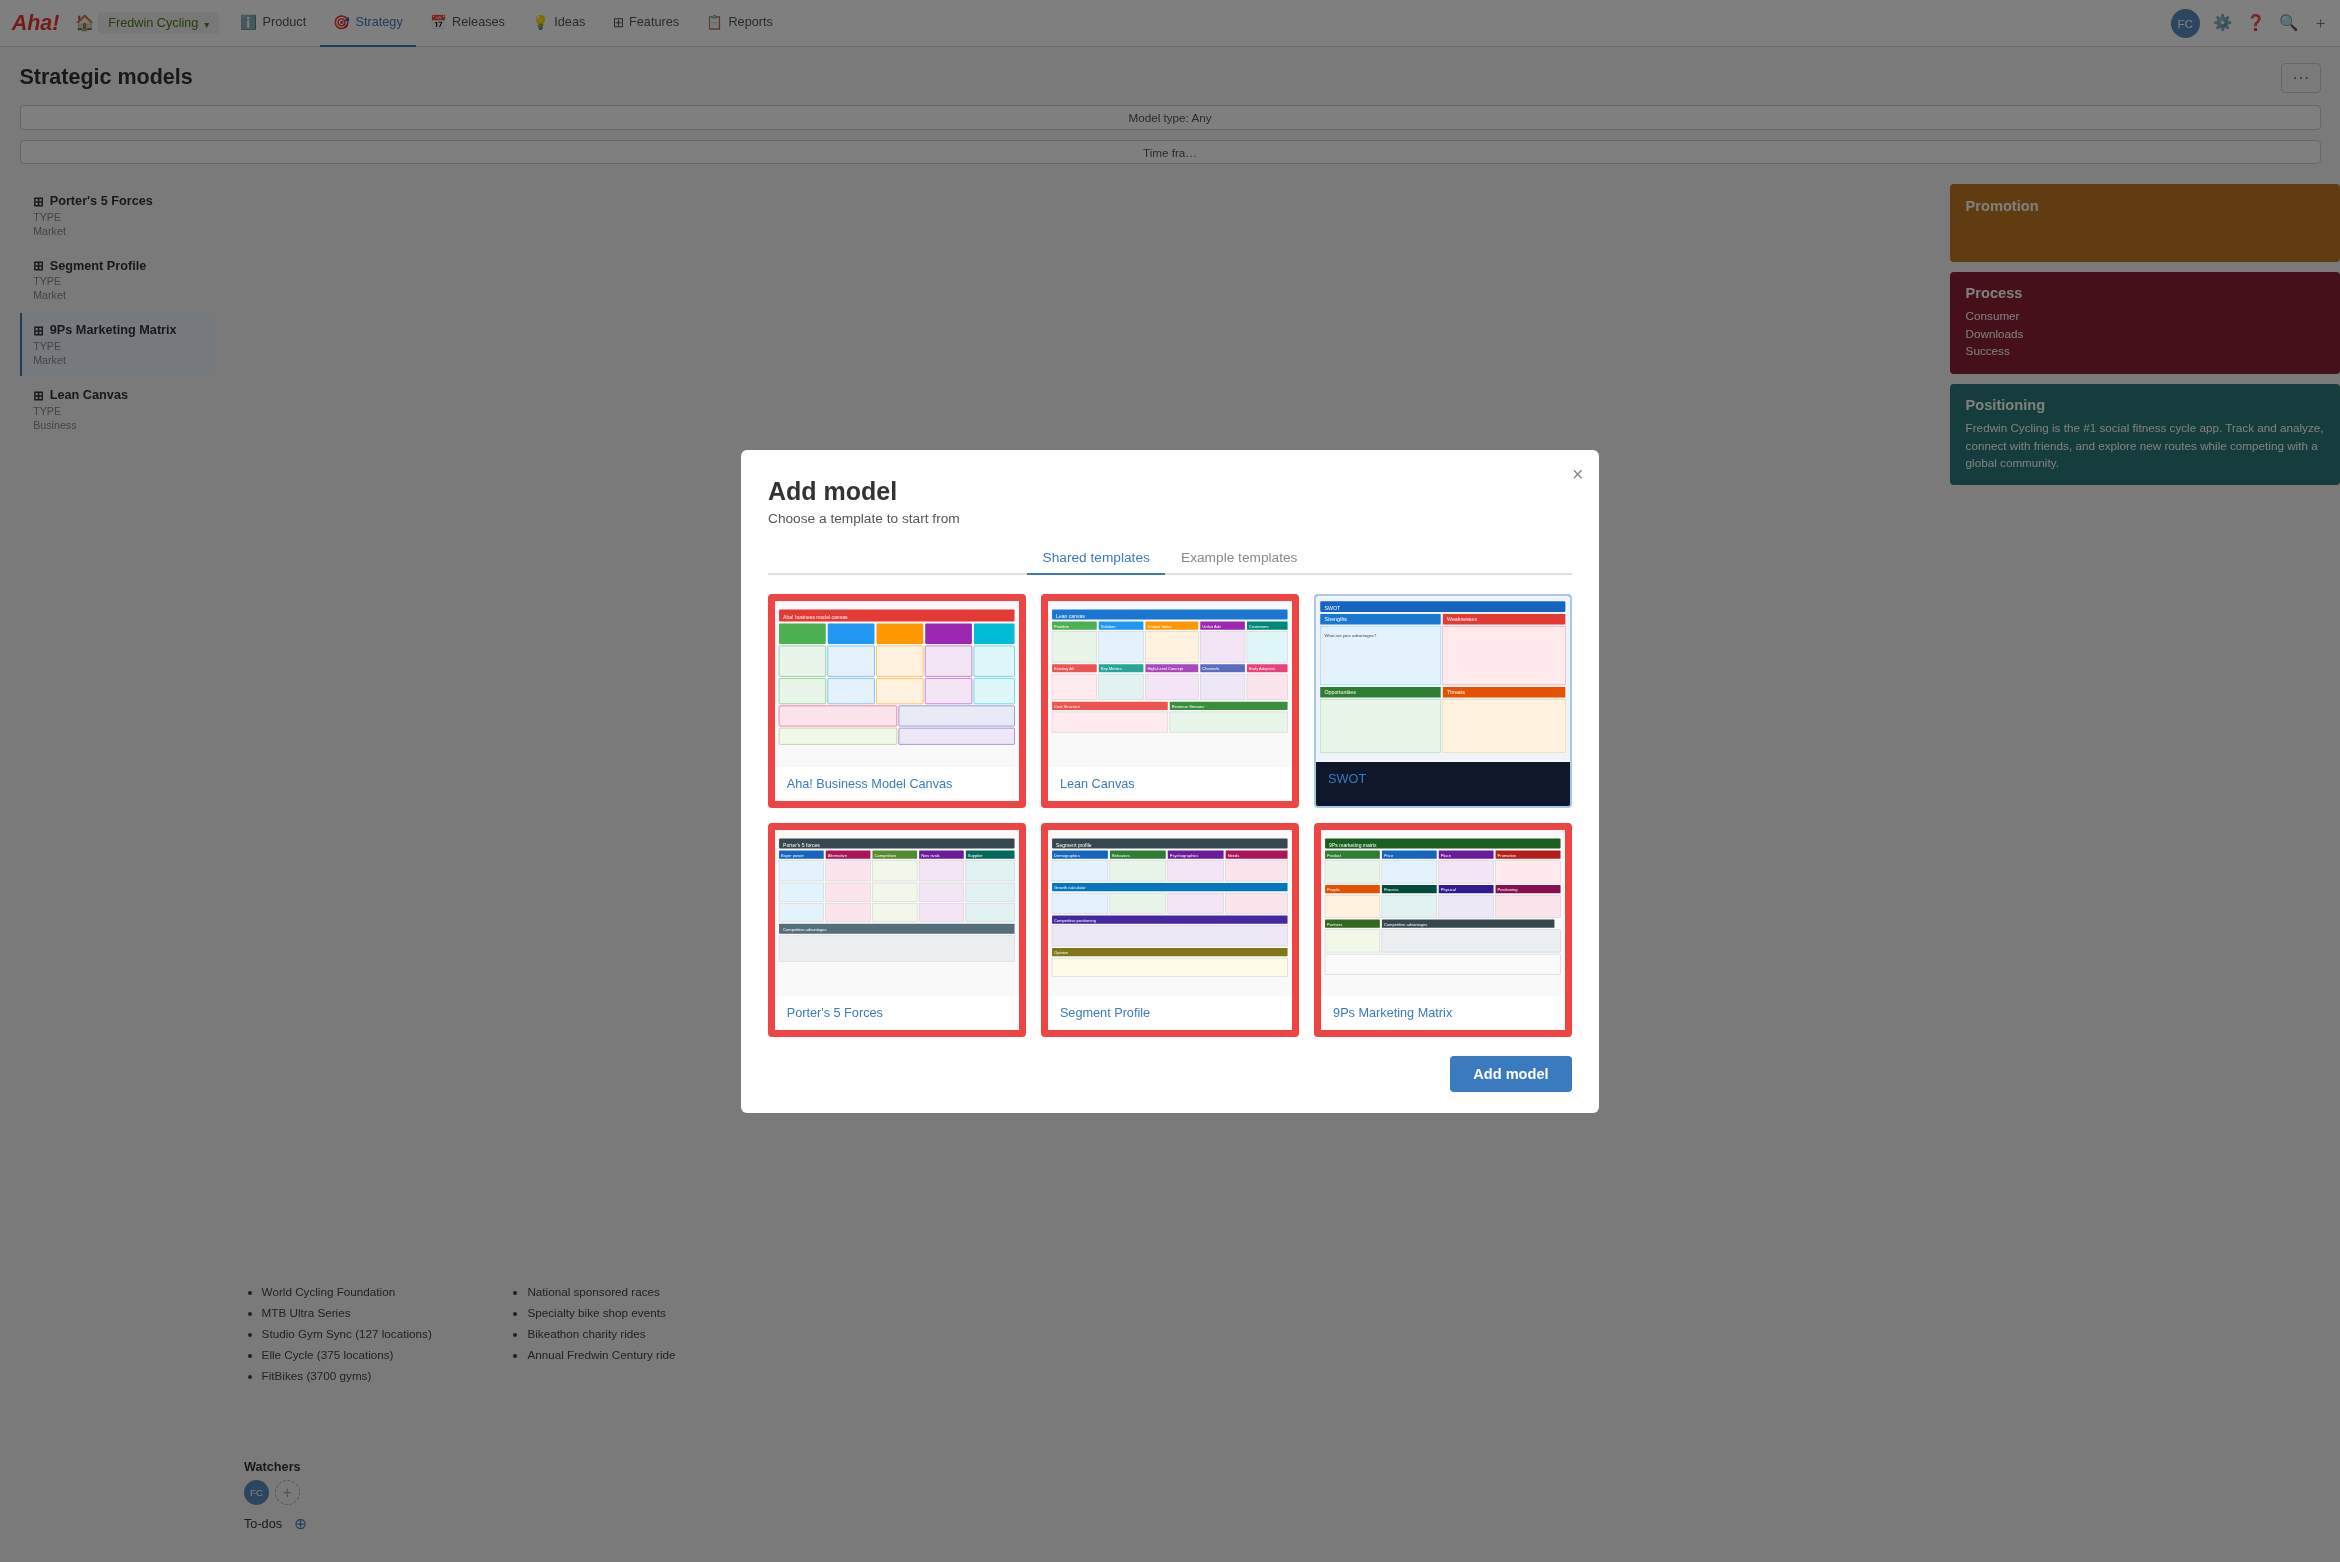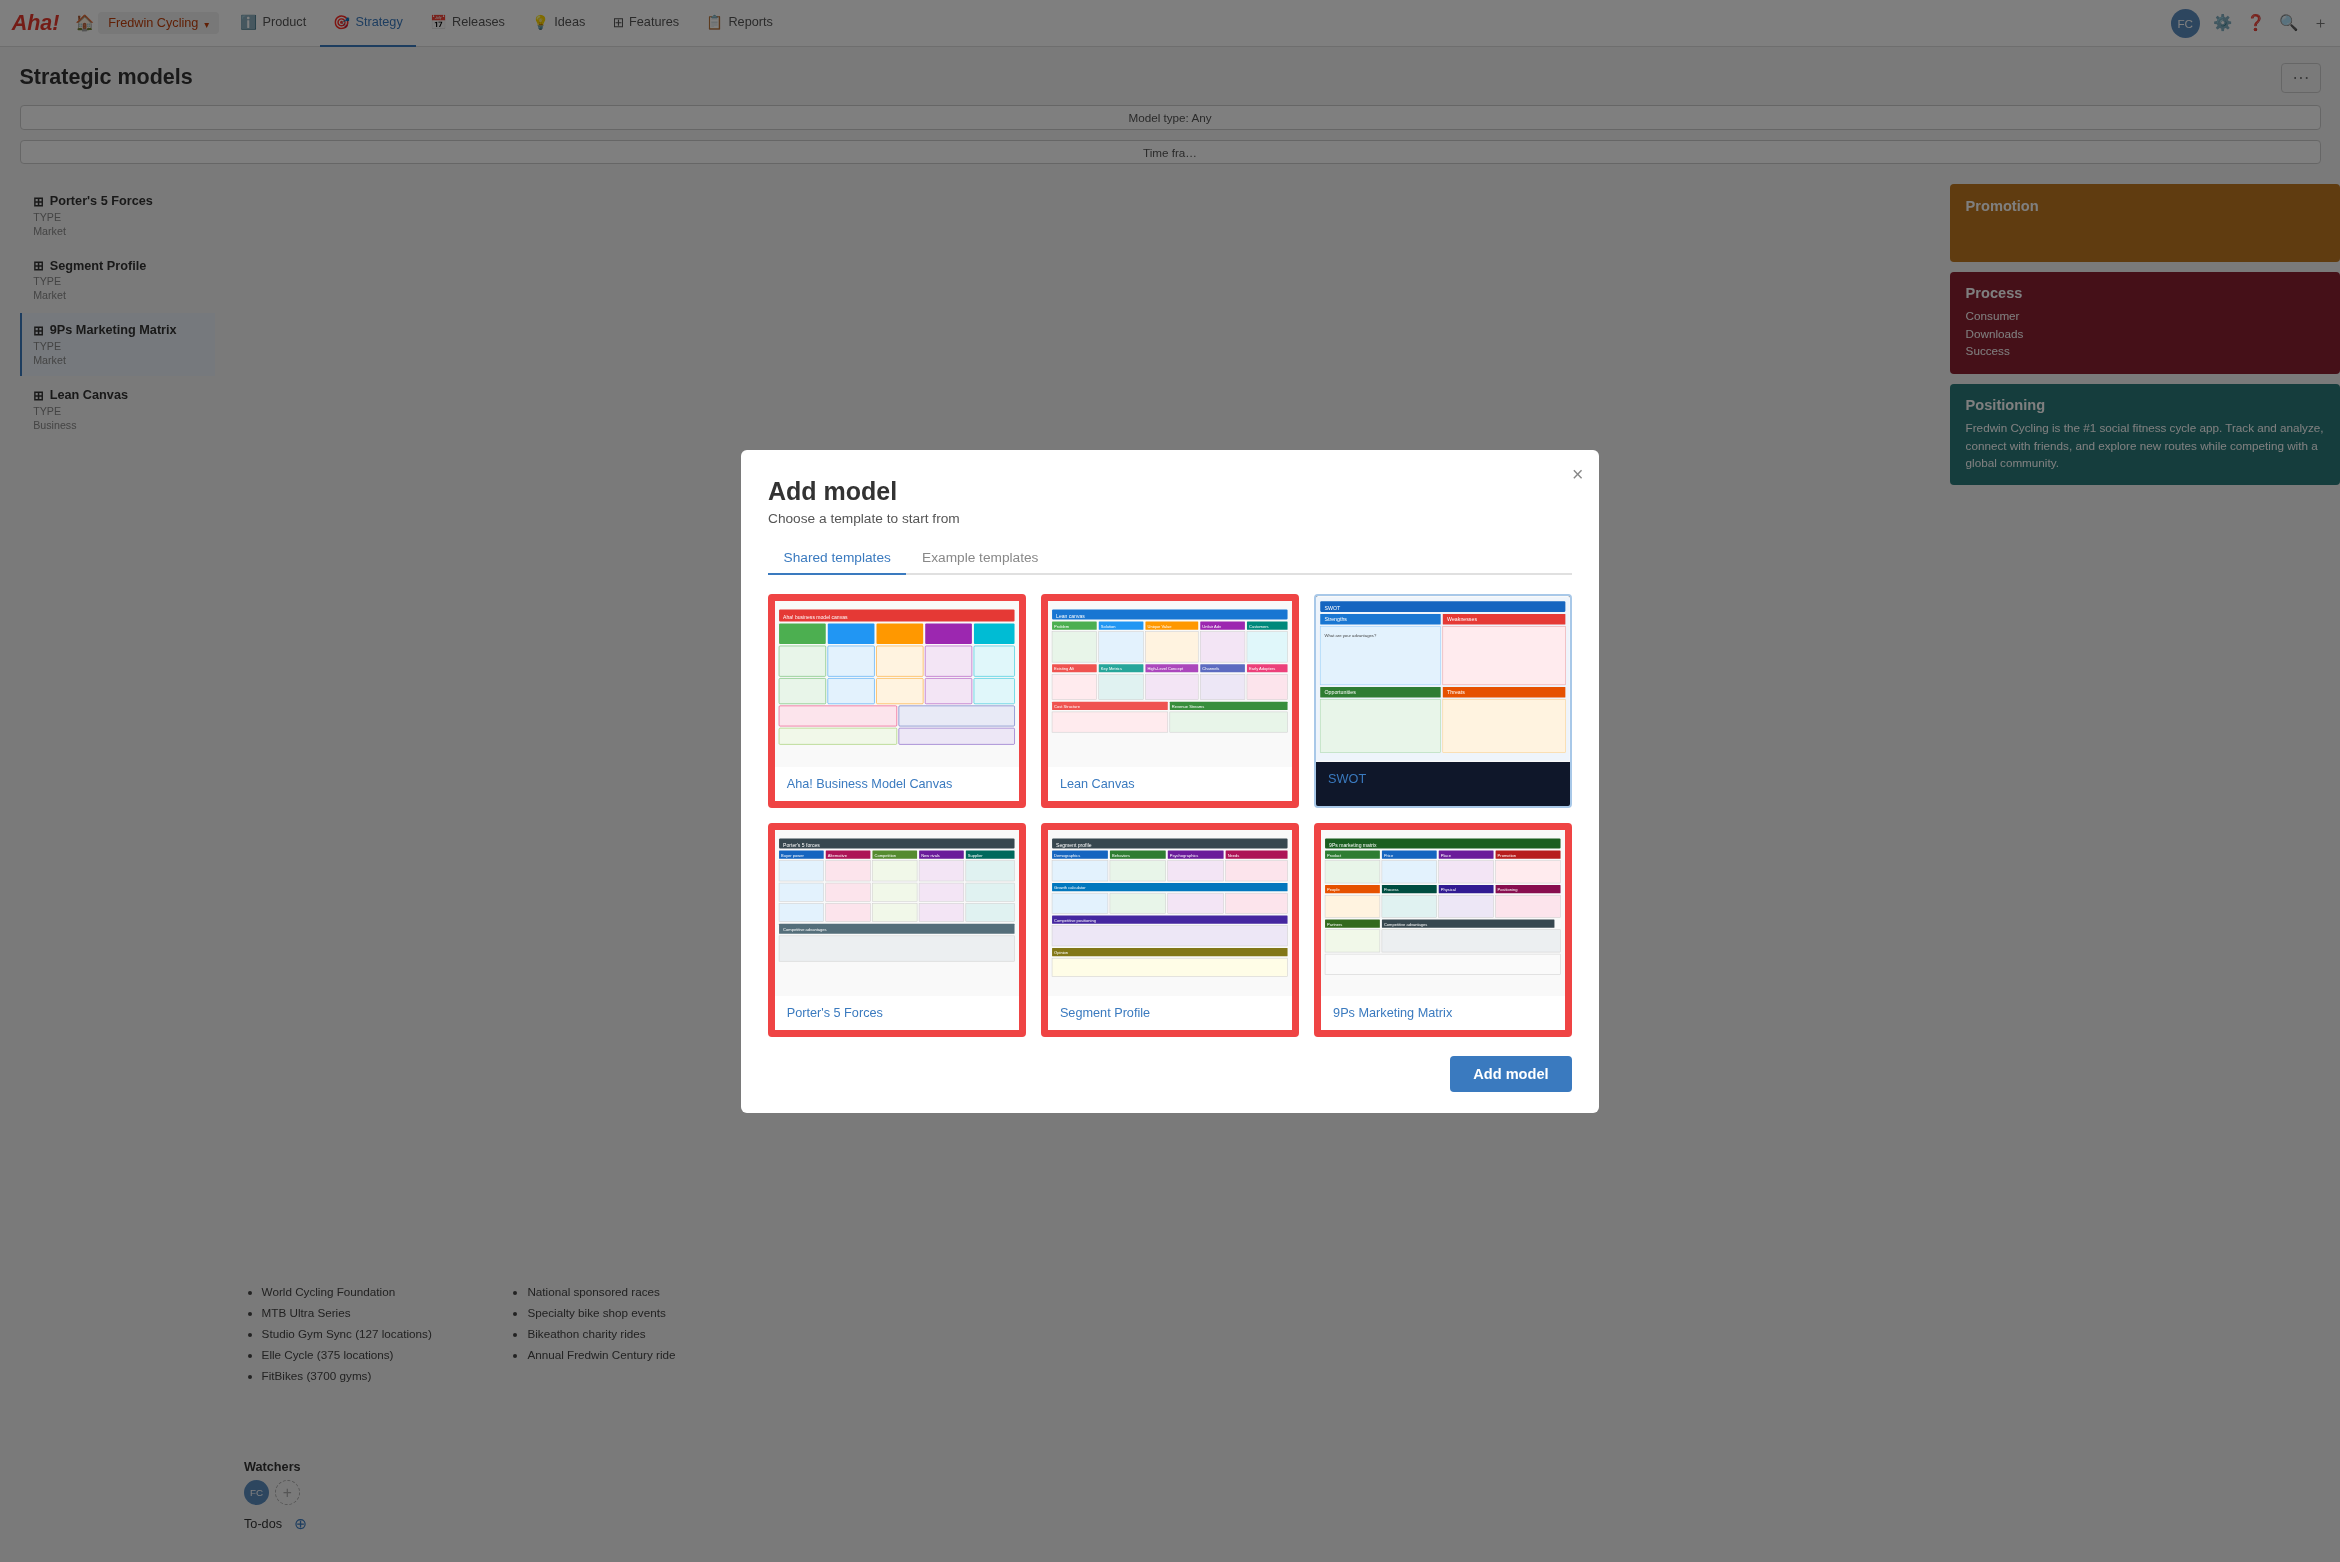--- a/index.html
+++ b/index.html
@@ -5,21 +5,21 @@
     * { box-sizing: border-box; margin: 0; padding: 0; }
     body { font-family: -apple-system, BlinkMacSystemFont, 'Segoe UI', sans-serif; background: #f5f5f5; overflow: hidden; }
 
     
     .nav-bar {
       display: flex; align-items: center; background: #fff; border-bottom: 1px solid #ddd;
       height: 47px; padding: 0 11.7px; position: relative; z-index: 10;
     }
     .nav-logo { color: #e8392d; font-size: 21.5px; font-weight: 700; font-style: italic; margin-right: 15.6px; }
     .nav-home { color: #555; margin-right: 3.9px; font-size: 17.6px; }
-    .nav-workspace { display: flex; align-items: flex-end; background: #f0f0f0; border-radius: 3.9px; padding: 3.9px 9.8px; margin-right: 7.8px; font-size: 12.7px; color: #c2410c; cursor: pointer; }
+    .nav-workspace { display: flex; align-items: flex-end; background: #f0f0f0; border-radius: 3.9px; padding: 3.9px 9.8px; margin-right: 7.8px; font-size: 12.7px; color: #4d7c0f; cursor: pointer; }
     .nav-workspace .chevron { margin-left: 5.9px; font-size: 9.8px; }
     .nav-items { display: flex; align-items: center; flex: 1; }
     .nav-item { padding: 0 13.7px; height: 47px; display: flex; align-items: center; font-size: 12.7px; color: #555; cursor: pointer; border-bottom: 2px solid transparent; }
     .nav-item.active { color: #3a7abf; border-bottom: 2px solid #3a7abf; }
     .nav-icon { margin-right: 4.9px; font-size: 13.7px; }
     .nav-right { display: flex; align-items: center; gap: 13.7px; margin-left: auto; }
     .nav-avatar { width: 29px; height: 29px; border-radius: 50%; background: #5a8cbf; display: flex; align-items: center; justify-content: center; color: #fff; font-size: 11.7px; }
     .nav-action-icon { color: #777; font-size: 15.6px; cursor: pointer; }
 
     
@@ -41,21 +41,21 @@
     .bg-card-text { font-size: 11.7px; line-height: 1.5; }
 
     
     .overlay { position: fixed; inset: 0; background: rgba(0,0,0,0.5); z-index: 100; display: flex; align-items: center; justify-content: center; }
     .modal { background: #fff; border-radius: 5.9px; width: 858px; max-height: 663px; overflow: auto; position: relative; padding: 27px 27px 23.4px; }
     .modal-close { position: absolute; top: 13.7px; right: 15.6px; font-size: 19.5px; color: #888; cursor: pointer; background: none; border: none; }
     .modal-title { font-size: 25px; font-weight: 700; color: #333; margin-bottom: 5.9px; }
     .modal-subtitle { font-size: 13.7px; color: #555; margin-bottom: 15.6px; }
 
     
-    .modal-tabs { display: flex; border-bottom: 2px solid #e0e0e0; margin-bottom: 19.5px; }
+    .modal-tabs { display: flex; border-bottom: 2px solid #e0e0e0; margin-bottom: 19.5px; justify-content: center; }
     .modal-tab { padding: 7.8px 15.6px; font-size: 13.7px; color: #888; cursor: pointer; border-bottom: 2px solid transparent; margin-bottom: -2px; }
     .modal-tab.active { color: #3a7abf; border-bottom: 2px solid #3a7abf; }
 
     
     .templates-grid { display: grid; grid-template-columns: repeat(3, 1fr); gap: 15.6px; }
     .template-card { border: 7px solid #ef4444; border-radius: 3.9px; cursor: pointer; overflow: hidden; }
     .template-card.selected { border: 2px solid #a8c8e8; background: #0f172a; }
     .template-thumb { height: 166px; background: #f9f9f9; overflow: hidden; position: relative; }
     .template-label { padding: 9.8px 11.7px; font-size: 12.7px; color: #3a7abf; font-weight: 500; }
 

